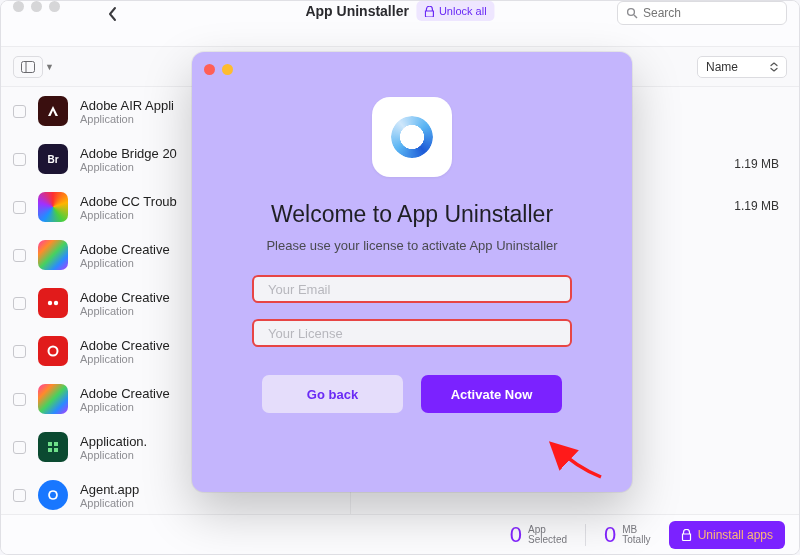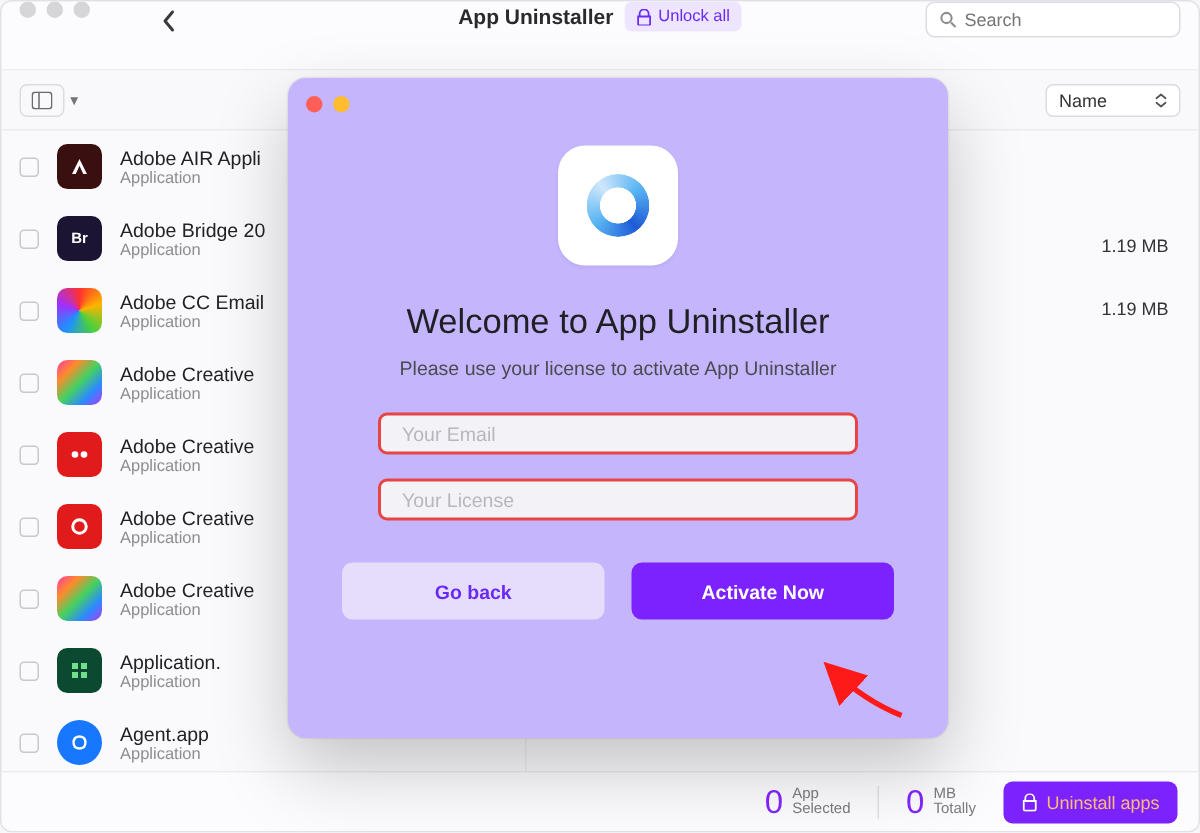--- a/index.html
+++ b/index.html
@@ -62,21 +62,21 @@
   .m-dot { width: 11px; height: 11px; border-radius: 50%; }
   .m-red { background: #ff5f57; }
   .m-yellow { background: #febc2e; }
   .app-logo { width: 80px; height: 80px; background: #fff; border-radius: 18px; margin-top: 22px; display: flex; align-items: center; justify-content: center; box-shadow: 0 1px 3px rgba(0,0,0,0.06);}
   .app-logo .ring { width: 42px; height: 42px; border-radius: 50%; background: radial-gradient(circle at 50% 45%, #fff 0 28%, transparent 28%), conic-gradient(from 140deg, #1d5bd7, #59b4f3, #cfe7fb, #59b4f3, #1d5bd7); -webkit-mask: radial-gradient(circle, transparent 40%, #000 41%);}
   .modal h1 { font-size: 23px; font-weight: 500; color: #1f1f24; margin-top: 24px; }
   .modal .sub { font-size: 13px; color: #4a4a50; margin-top: 10px; }
   .field-group { display:flex; flex-direction:column; gap:16px; margin-top: 22px; width: 320px;}
   .modal input.field { width: 100%; height: 28px; border: 2px solid #e74545; border-radius: 6px; background: #f3f3f7; padding: 0 14px; font-size: 13px; color: #333; outline: none; }
   .modal input.field::placeholder { color: #b7b7bd; }
-  .btn-row { display: flex; gap: 18px; margin-top: 28px; width: 368px;}
+  .btn-row { display: flex; gap: 18px; margin-top: 28px; width: 300px;}
   .btn { flex: 1; height: 38px; border-radius: 7px; font-size: 13px; font-weight: 600; display: flex; align-items: center; justify-content: center; cursor: pointer; }
   .btn-back { background: #e5ddfb; color: #6a2af5; }
   .btn-activate { background: #7b22ff; color: #fff; }
 
   
   .arrow { position: absolute; left: 546px; top: 442px; width: 60px; height: 40px; pointer-events:none;}
   .arrow svg { width: 100%; height: 100%; overflow: visible;}
 
   
   .ic-air { background: #3a0f0f; }
@@ -161,21 +161,21 @@
           </div>
         <div class="app-info">
           <span class="app-name">Adobe Bridge 20</span>
           <span class="app-sub">Application</span>
         </div>
       </div>
       <div class="app-row">
         <div class="cb"></div>
         <div class="app-icon ic-cc"></div>
         <div class="app-info">
-          <span class="app-name">Adobe CC Email</span>
+          <span class="app-name">Adobe CC Troub</span>
           <span class="app-sub">Application</span>
         </div>
       </div>
       <div class="app-row">
         <div class="cb"></div>
         <div class="app-icon ic-cr"></div>
         <div class="app-info">
           <span class="app-name">Adobe Creative</span>
           <span class="app-sub">Application</span>
         </div>

